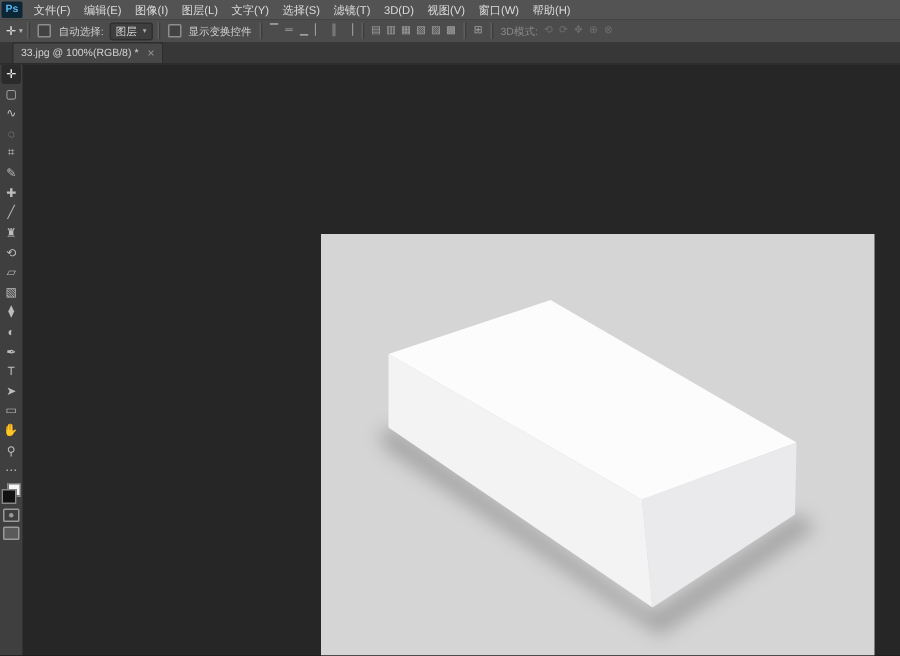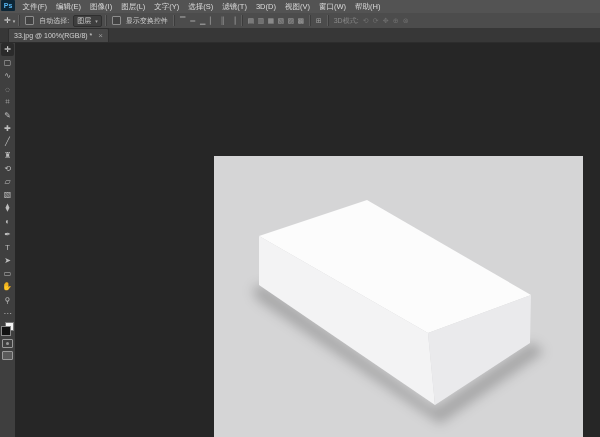--- a/index.html
+++ b/index.html
@@ -1,21 +1,21 @@
 <!DOCTYPE html>
 <html><head>
 <meta charset="utf-8">
 <style>
   html,body{margin:0;padding:0;background:#1b1b1b;}
   #screen{position:relative;width:600px;height:437px;overflow:hidden;
           background:#262626;font-family:"Liberation Sans","DejaVu Sans",sans-serif;
           -webkit-font-smoothing:antialiased;}
   
   .menubar{position:absolute;left:0;top:0;width:600px;height:13px;background:#535353;
-           display:flex;font-size:7.5px;color:#dcdcdc;z-index:5;}
+           display:flex;align-items:center;font-size:7.5px;color:#dcdcdc;z-index:5;}
   .ps-logo{width:14px;height:11px;margin:0 3px 0 1px;background:#0d2636;color:#57b6f2;
            font-size:7px;font-weight:bold;display:flex;align-items:center;justify-content:center;
            border-radius:1px;}
   .menu-item{padding:0 4.5px;line-height:13px;white-space:nowrap;}
   
   .optionsbar{position:absolute;left:0;top:13px;width:600px;height:15px;background:#4c4c4c;
               display:flex;align-items:center;font-size:7px;color:#cfcfcf;z-index:5;}
   .opt-sep{width:1px;height:11px;background:#5e5e5e;border-right:1px solid #3c3c3c;margin:0 3px;}
   .tool-badge{display:flex;align-items:center;margin-left:4px;color:#e0e0e0;font-size:8px;}
   .tool-badge .caret{font-size:5px;margin-left:2px;color:#bbb;}

